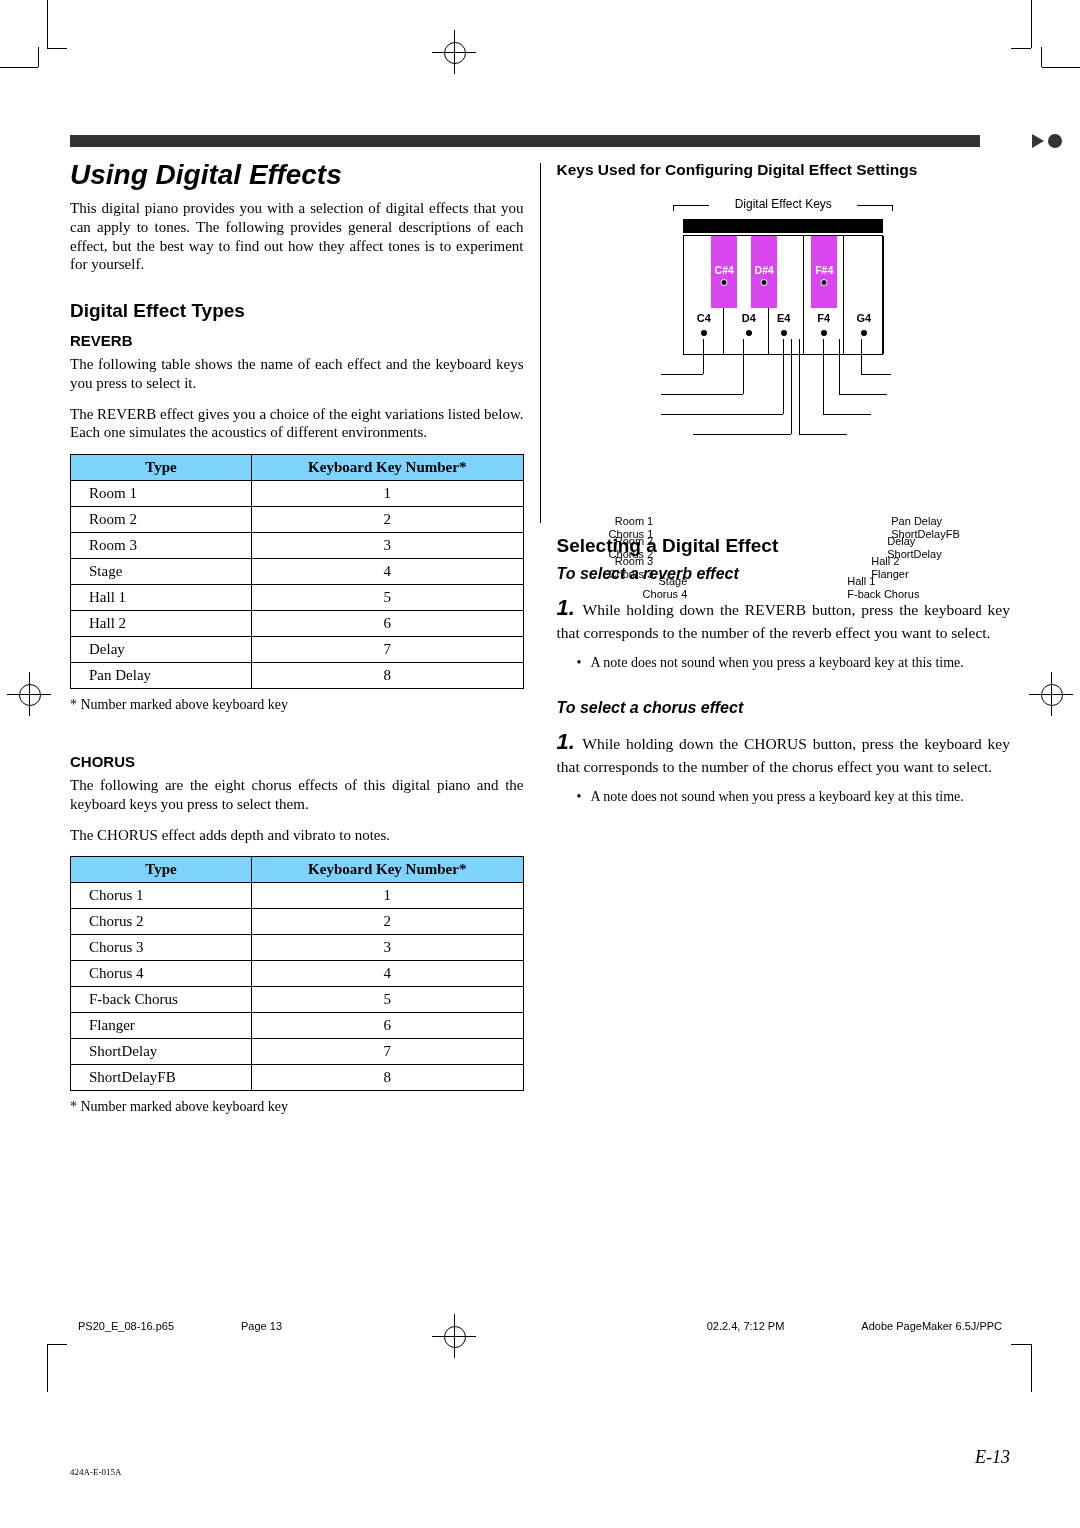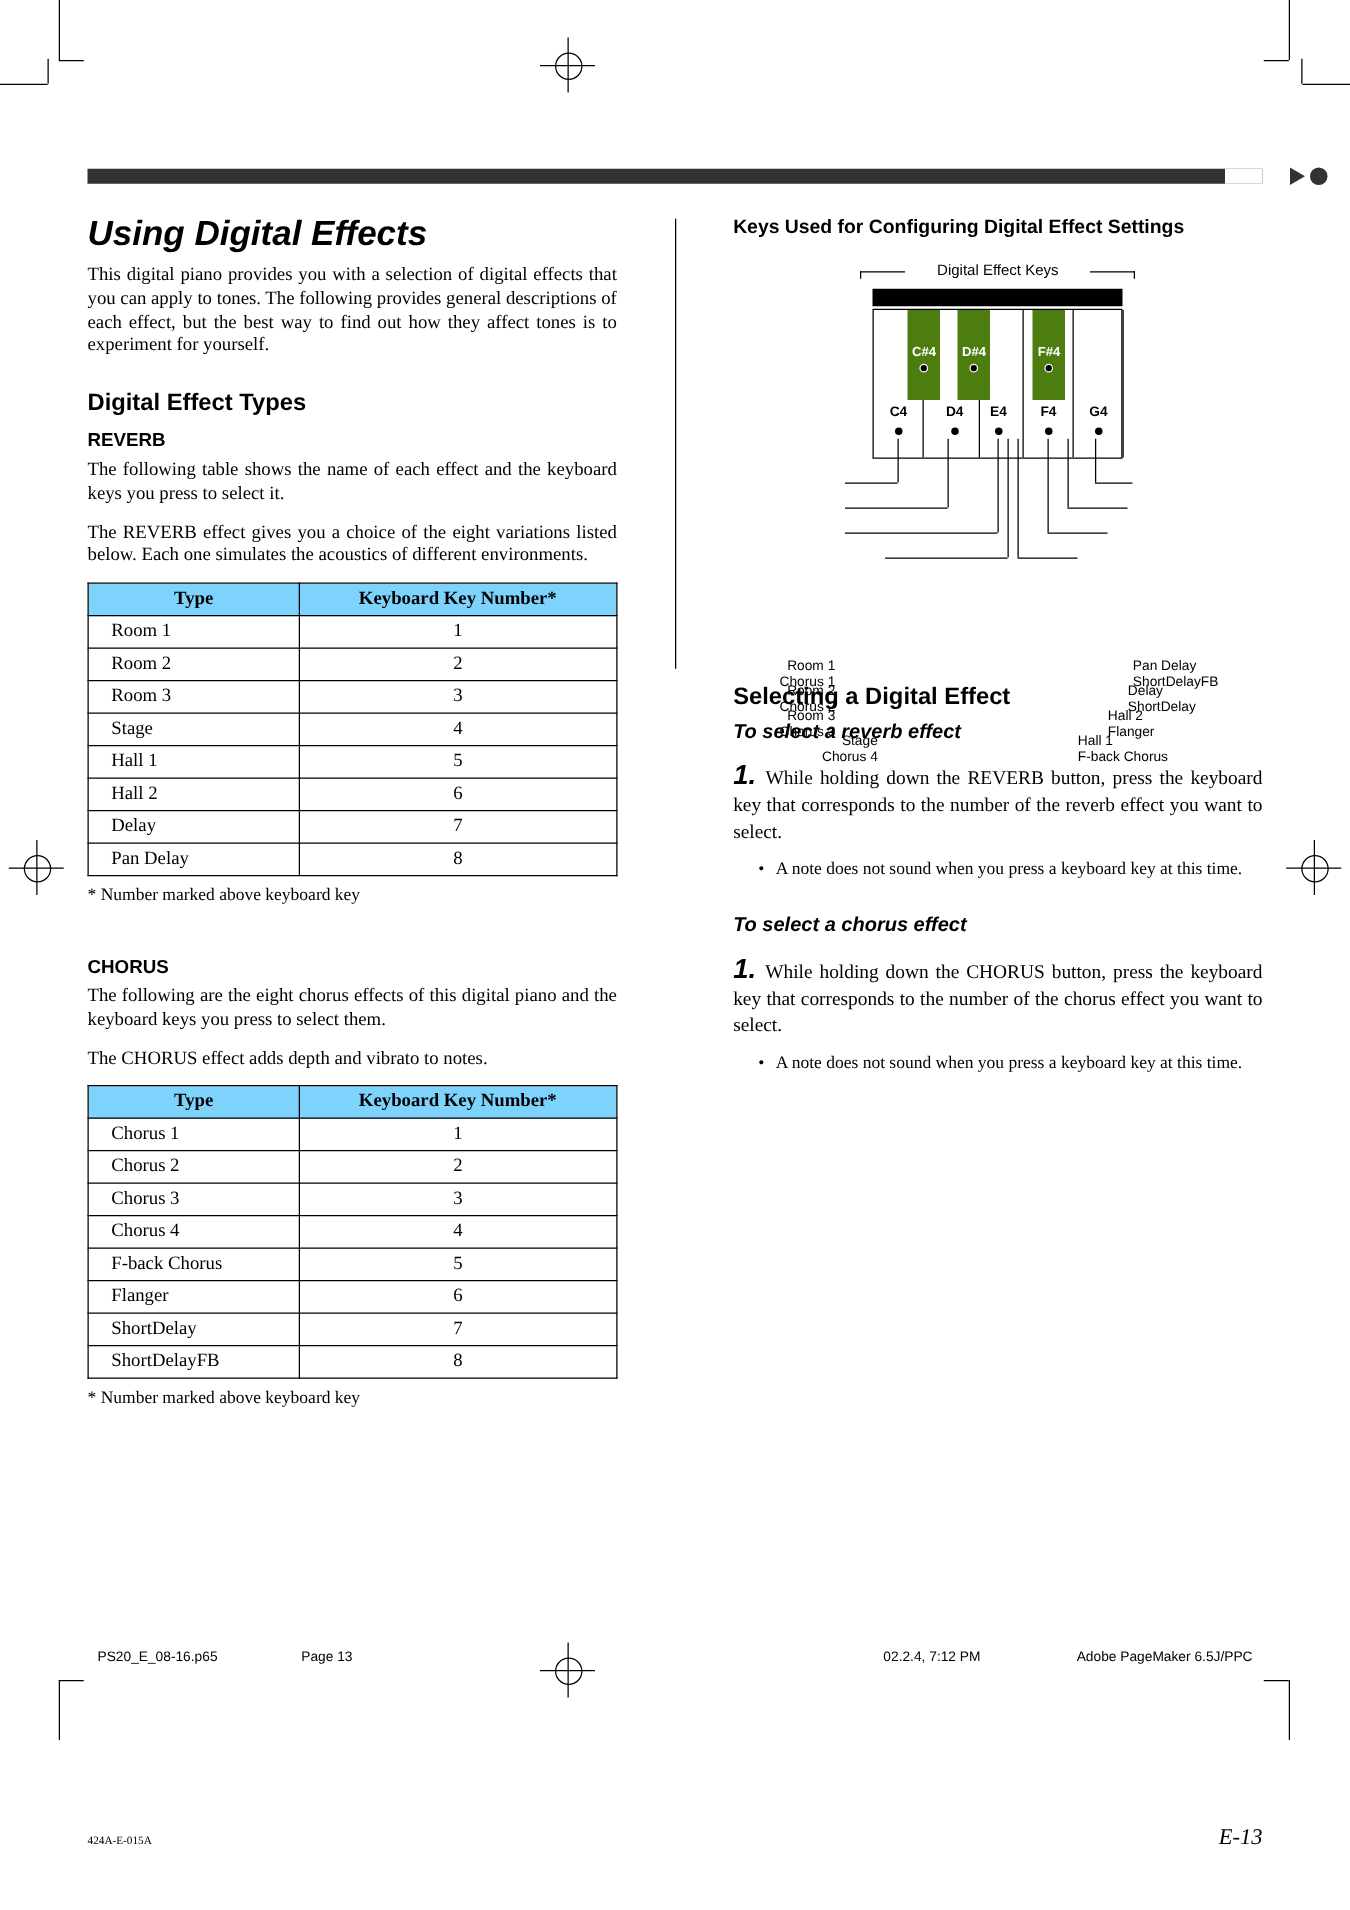--- a/index.html
+++ b/index.html
@@ -43,22 +43,22 @@
     border-bottom: 7px solid transparent;
   }
   .topbar .dot {
     width: 14px; height: 14px; background: #333; border-radius: 50%;
     position: absolute; right: -52px; top: -1px;
   }
   .topbar .cut { position:absolute; right:0; top:0; width:30px; height:12px; background:#fff;}
 
   .columns {
     display: flex;
-    gap: 46px;
-    margin-top: 20px;
+    gap: 16px;
+    margin-top: 8px;
     position: relative;
   }
   .columns .col {
     flex: 1;
     min-width: 0;
   }
   .columns .divider {
     width: 1px;
     background: #000;
     height: 360px;
@@ -139,21 +139,21 @@
     font-size: 14px;
     line-height: 1.25;
   }
   .step-bullet .dotb { display:inline-block; width:14px;}
 
   .pagefooter {
     margin-top: 340px;
     position: relative;
     height: 60px;
   }
-  .docid { font-size: 9px; position: absolute; left:0; top:0;}
+  .docid { font-size: 9px; position: absolute; left:0; top:12px;}
   .pagenum {
     font-family: "Palatino Linotype", Georgia, serif;
     font-style: italic;
     font-size: 18px;
     position: absolute; right: 0; top: -8px;
   }
 
   .printfooter {
     font-family: Arial, Helvetica, sans-serif;
     font-size: 11px;
@@ -203,21 +203,21 @@
   }
   .keyboard .wkey:last-child{border-right:none;}
   .keyboard .wlabel {
     position:absolute; bottom:30px; width:100%; text-align:center; font-size:11px; font-weight:bold;
   }
   .keyboard .wdot{
     position:absolute; bottom:18px; left:50%; transform:translateX(-50%);
     width:6px; height:6px; background:#000; border-radius:50%;
   }
   .keyboard .bkey {
-    position:absolute; top:0; width:26px; height:72px; background:#4d7c0f;
+    position:absolute; top:0; width:26px; height:72px; background:#d946ef;
   }
   .keyboard .blabel { position:absolute; bottom:32px; width:100%; color:#fff; text-align:center; font-size:10.5px; font-weight:bold;}
   .keyboard .bdot { position:absolute; bottom:22px; left:50%; transform:translateX(-50%); width:5px; height:5px; background:#000; border:1px solid #fff; border-radius:50%;}
 
   .key-labels { position:relative; width:320px; height:150px; font-size:11px; margin-top:-10px;}
   .key-labels div { position:absolute; white-space:nowrap; line-height:1.15; }
   .key-labels .left { text-align:right; }
   .key-labels .right { text-align:left; }
   .lead { position:absolute; background:#000; }
 

